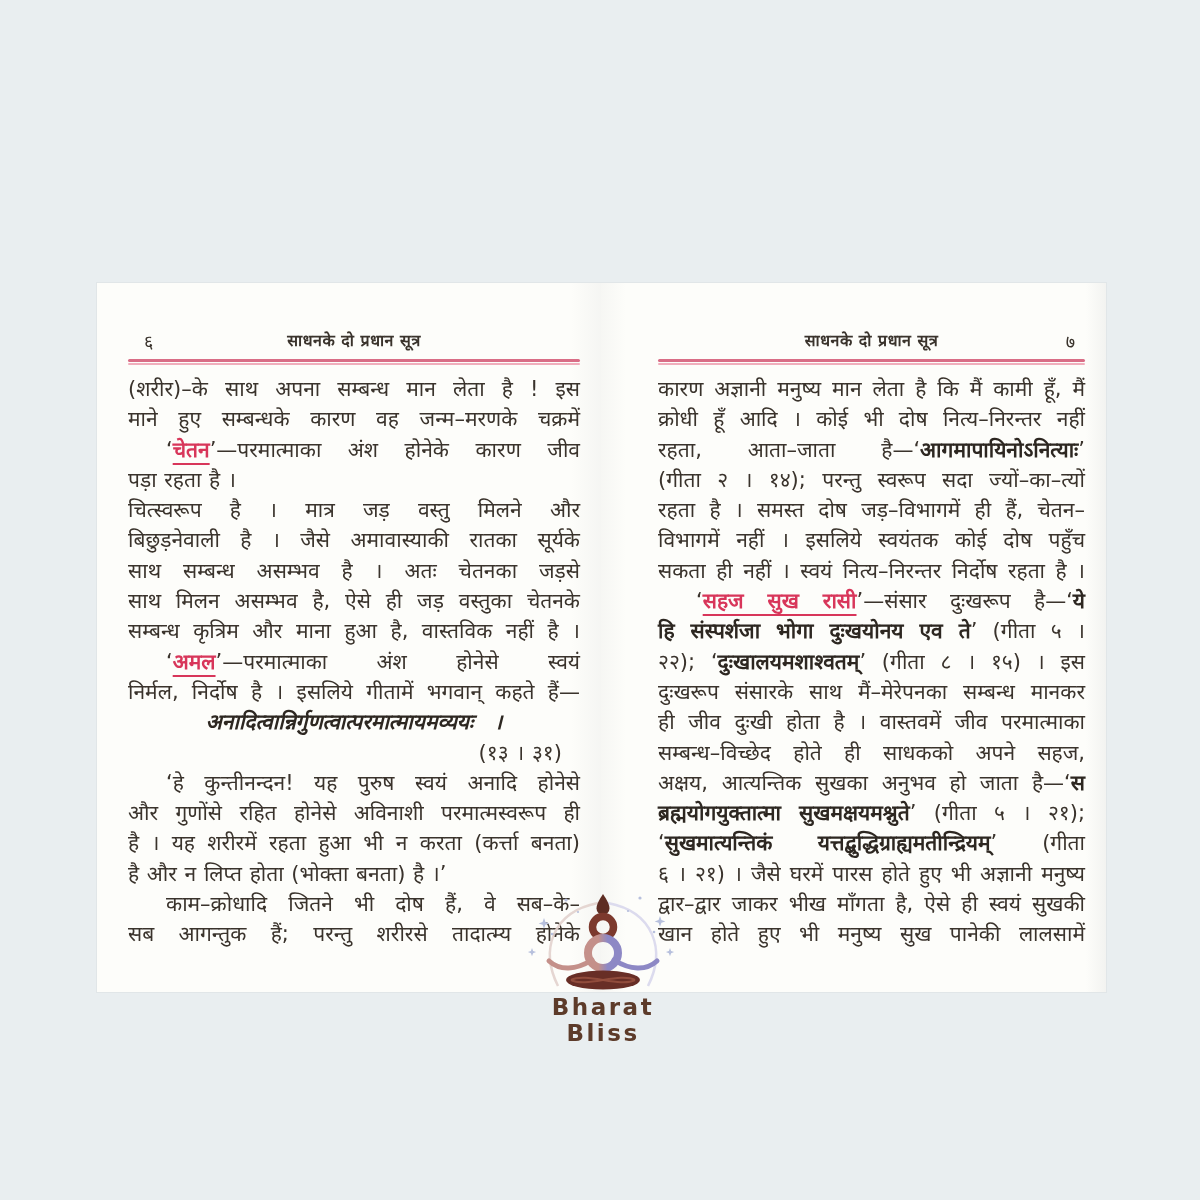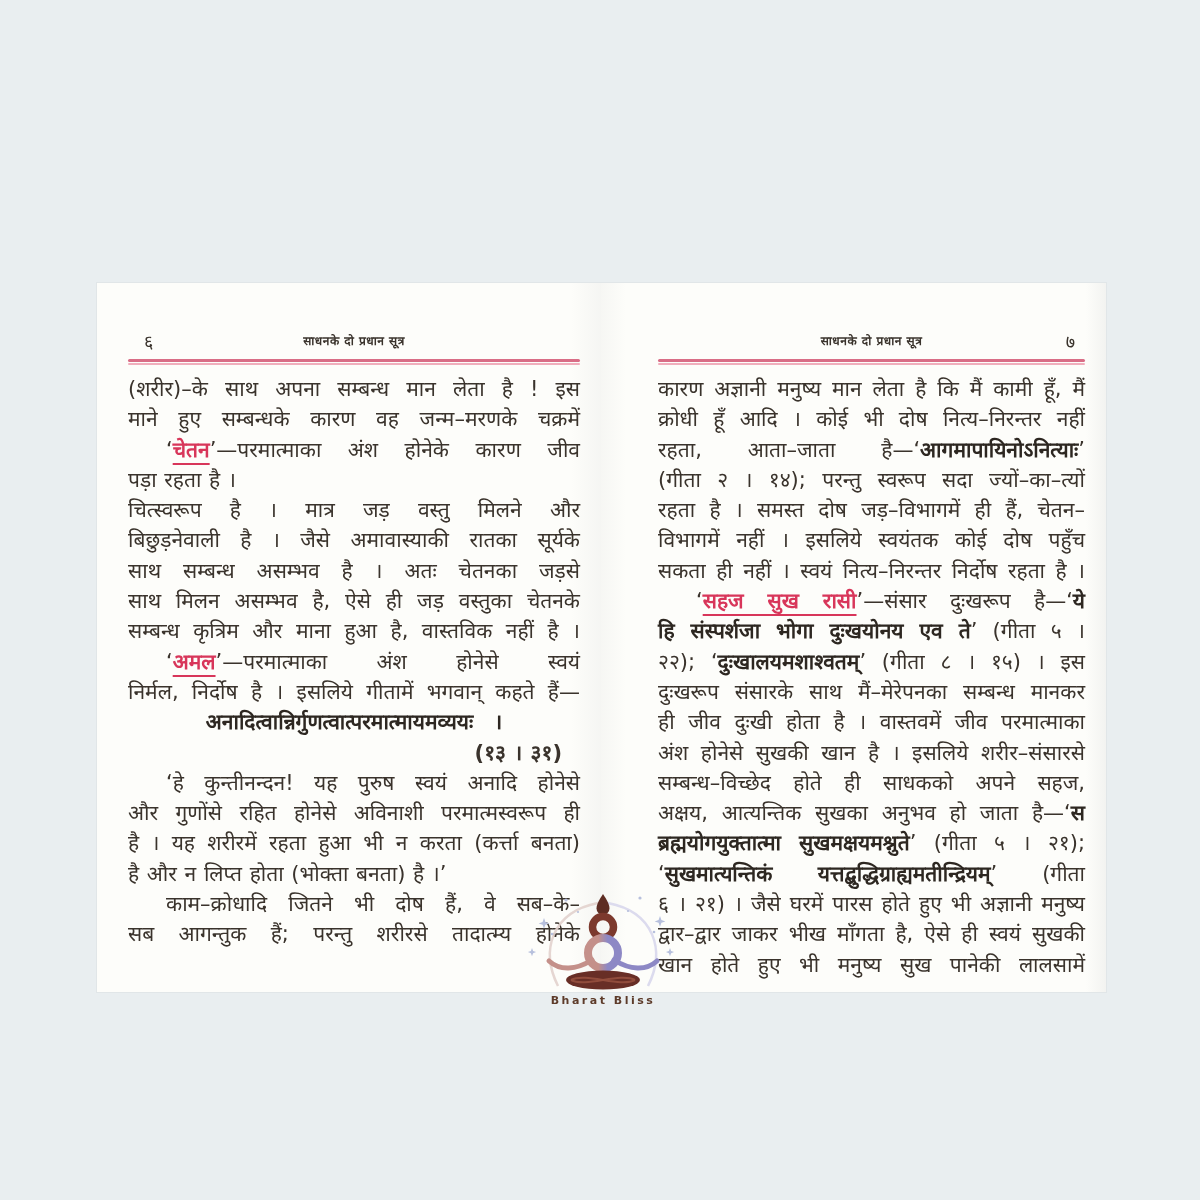--- a/index.html
+++ b/index.html
@@ -14,46 +14,46 @@
     background:var(--page,#fdfdfa);
     box-shadow:0 0 0 1px rgba(0,0,0,0.03);
   }
   .page{position:absolute;top:0;height:100%;box-sizing:border-box;}
   .page.left{left:0;width:504px;padding:43px 21px 0 31px;
     background:linear-gradient(to right,rgba(0,0,0,0) 94%,rgba(120,125,130,0.06) 100%);}
   .page.right{left:504px;width:505px;padding:43px 21px 0 57px;
     background:linear-gradient(to right,rgba(120,125,130,0.05) 0%,rgba(0,0,0,0) 5%,rgba(0,0,0,0) 96%,rgba(120,125,130,0.08) 100%);}
   .phead{position:relative;height:32px;color:var(--ink,#3a332c);}
   .ptitle{
-    display:block;text-align:center;font-size:12px;font-weight:600;
+    display:block;text-align:center;font-size:16px;font-weight:600;
     letter-spacing:0.5px;line-height:30px;
   }
   .pnum{position:absolute;top:2px;font-size:18px;line-height:28px;}
   .pnum.left-num{left:16px;}
   .pnum.right-num{right:10px;}
   .rule{margin-top:1px;}
   .rule-a{height:3px;background:var(--rule1,#d96d86);border-radius:2px;}
   .rule-b{height:2px;margin-top:1px;background:var(--rule2,#f0aebc);border-radius:2px;}
   .pbody{margin-top:9px;color:var(--ink,#3a332c);font-size:21px;}
   .ln{line-height:30.3px;text-align:justify;text-align-last:justify;
       word-spacing:1px;}
   .ln.l{text-align:left;text-align-last:left;}
-  .ln.c{text-align:right;text-align-last:center;white-space:pre;}
-  .ln.r{text-align:center;text-align-last:right;padding-right:18px;font-weight:bold;}
+  .ln.c{text-align:right;text-align-last:center;white-space:pre;font-style:italic;}
+  .ln.r{text-align:center;text-align-last:right;padding-right:18px;}
   .ln.ind{text-indent:38px;}
   .b{font-weight:700;color:#2d2721;}
   .hl{
     color:var(--accent,#d8365a);font-weight:700;
     text-decoration:underline;text-decoration-thickness:2px;text-underline-offset:6px;
     text-decoration-color:var(--accent,#d8365a);
   }
   .wm{position:absolute;left:518px;top:886px;width:170px;text-align:center;}
   .wm svg{display:block;margin:0 auto;}
   .wm-text{
-    margin-top:-2px;font-size:11px;font-weight:700;letter-spacing:2.5px;
+    margin-top:-2px;font-size:23px;font-weight:700;letter-spacing:2.5px;
     color:var(--wmtext,#5d3b2a);
   }
 </style>
 </head>
 <body style="--bg: #e9eef0; --page: #fdfdfa; --ink: #3a332c; --accent: #d8365a; --rule1: #d96d86; --rule2: #f0aebc; --wmtext: #5d3b2a;">
 
 <div class="canvas">
   <div class="spread">
 
     <section class="page left">
@@ -103,21 +103,20 @@
           <div class="ln j"><span>रहता, आता–जाता है—‘</span><span class="b">आगमापायिनोऽनित्याः</span><span>’</span></div>
           <div class="ln j"><span>(गीता २ । १४); परन्तु स्वरूप सदा ज्यों–का–त्यों</span></div>
           <div class="ln j"><span>रहता है । समस्त दोष जड़–विभागमें ही हैं, चेतन–</span></div>
           <div class="ln j"><span>विभागमें नहीं । इसलिये स्वयंतक कोई दोष पहुँच</span></div>
           <div class="ln j"><span>सकता ही नहीं । स्वयं नित्य–निरन्तर निर्दोष रहता है ।</span></div>
           <div class="ln j ind"><span>‘</span><span class="hl">सहज सुख रासी</span><span>’</span><span>—संसार दुःखरूप है—‘</span><span class="b">ये</span></div>
           <div class="ln j"><span class="b">हि संस्पर्शजा भोगा दुःखयोनय एव ते</span><span>’ (गीता ५ ।</span></div>
           <div class="ln j"><span>२२); ‘</span><span class="b">दुःखालयमशाश्वतम्</span><span>’ (गीता ८ । १५) । इस</span></div>
           <div class="ln j"><span>दुःखरूप संसारके साथ मैं–मेरेपनका सम्बन्ध मानकर</span></div>
           <div class="ln j"><span>ही जीव दुःखी होता है । वास्तवमें जीव परमात्माका</span></div>
-          <div class="ln j"><span>अंश होनेसे सुखकी खान है । इसलिये शरीर–संसारसे</span></div>
           <div class="ln j"><span>सम्बन्ध–विच्छेद होते ही साधकको अपने सहज,</span></div>
           <div class="ln j"><span>अक्षय, आत्यन्तिक सुखका अनुभव हो जाता है—‘</span><span class="b">स</span></div>
           <div class="ln j"><span class="b">ब्रह्मयोगयुक्तात्मा सुखमक्षयमश्नुते</span><span>’ (गीता ५ । २१);</span></div>
           <div class="ln j"><span>‘</span><span class="b">सुखमात्यन्तिकं यत्तद्बुद्धिग्राह्यमतीन्द्रियम्</span><span>’ (गीता</span></div>
           <div class="ln j"><span>६ । २१) । जैसे घरमें पारस होते हुए भी अज्ञानी मनुष्य</span></div>
           <div class="ln j"><span>द्वार–द्वार जाकर भीख माँगता है, ऐसे ही स्वयं सुखकी</span></div>
           <div class="ln j"><span>खान होते हुए भी मनुष्य सुख पानेकी लालसामें</span></div>
         </div>
     </section>
   </div>

